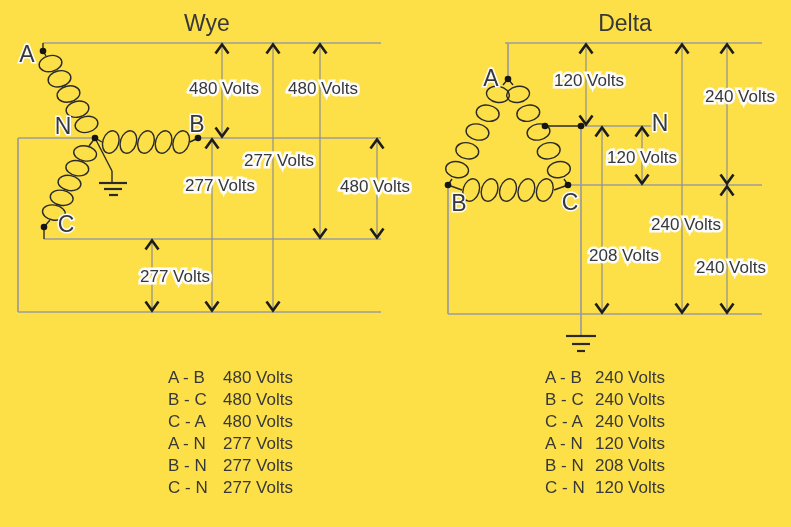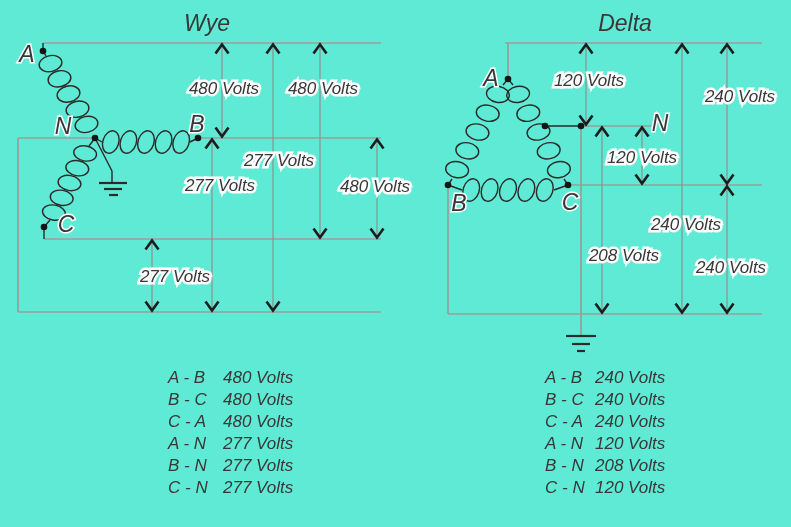--- a/index.html
+++ b/index.html
@@ -1,17 +1,17 @@
 <!DOCTYPE html>
 <html><head>
 <meta charset="utf-8">
 <style>
   html,body{margin:0;padding:0;background:#fcfcfc;}
-  .stage{position:relative;width:791px;height:527px;background:#5eead4;overflow:hidden;
-         font-family:"Liberation Sans", sans-serif;font-style:italic;}
+  .stage{position:relative;width:791px;height:527px;background:#fde047;overflow:hidden;
+         font-family:"Liberation Sans", sans-serif;}
   svg{display:block;}
   .bus{stroke:#9c9c9c;stroke-width:1.7;fill:none;}
   .wire{stroke:#2a2a2a;stroke-width:1.4;fill:none;}
   .gnd{stroke:#2a2a2a;stroke-width:2.2;fill:none;}
   .coil-loop{fill:none;stroke:#2a2a2a;stroke-width:1.4;}
   .dim-shaft{stroke:#8f8f8f;stroke-width:1.2;fill:none;}
   .dim-head{stroke:#1d1d1d;stroke-width:2.6;fill:none;stroke-linejoin:miter;}
   .node-dot{fill:#151515;stroke:none;}
   text{fill:#383838;}
   .title{font-size:23px;text-anchor:middle;}

